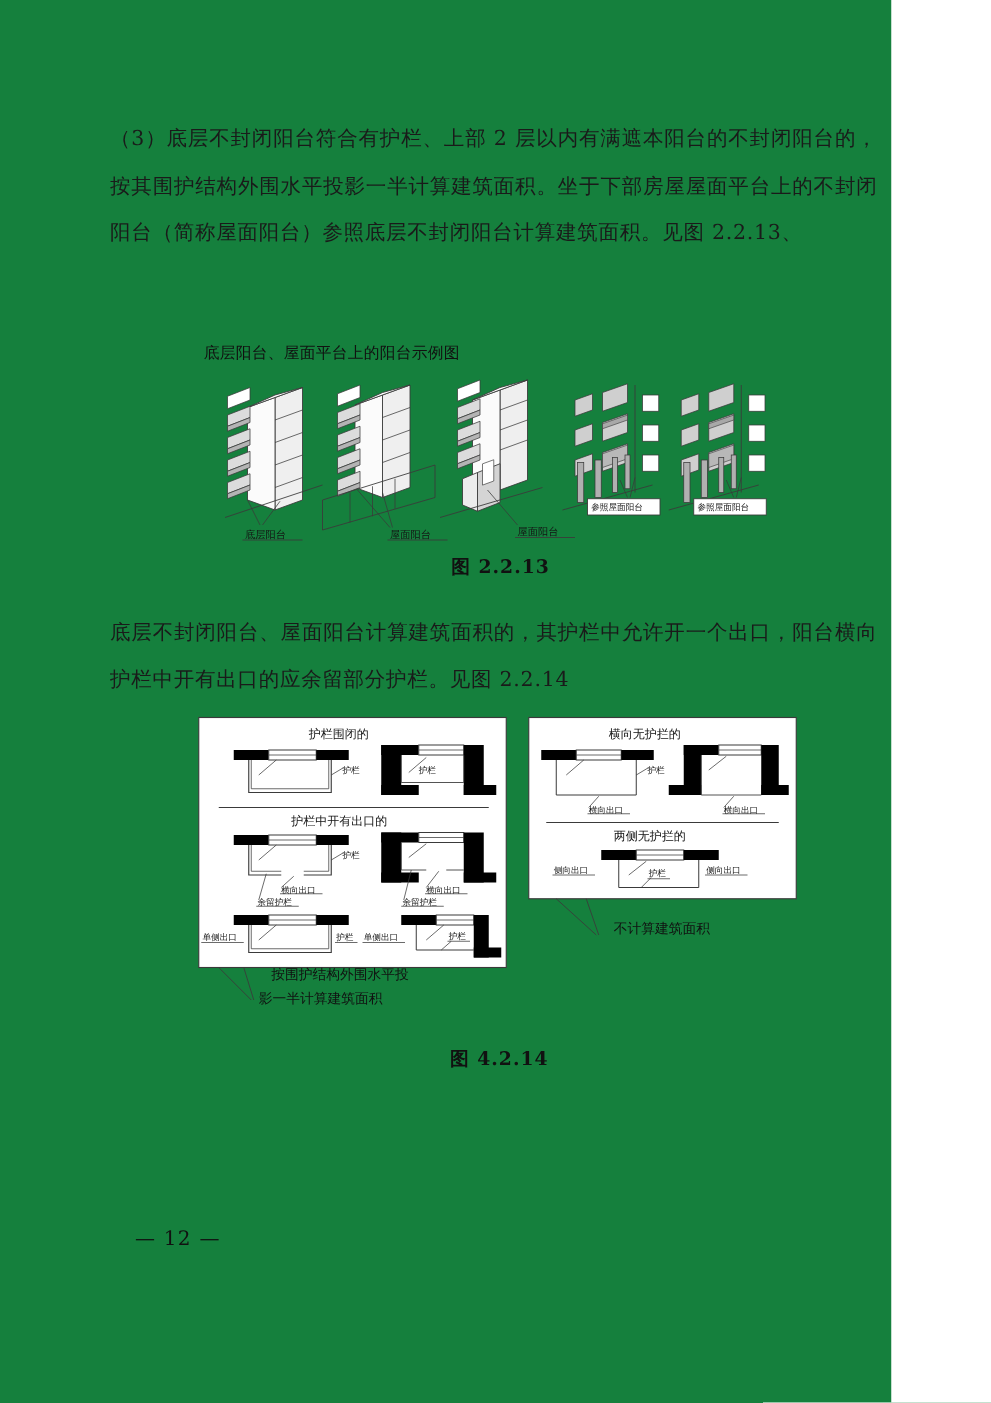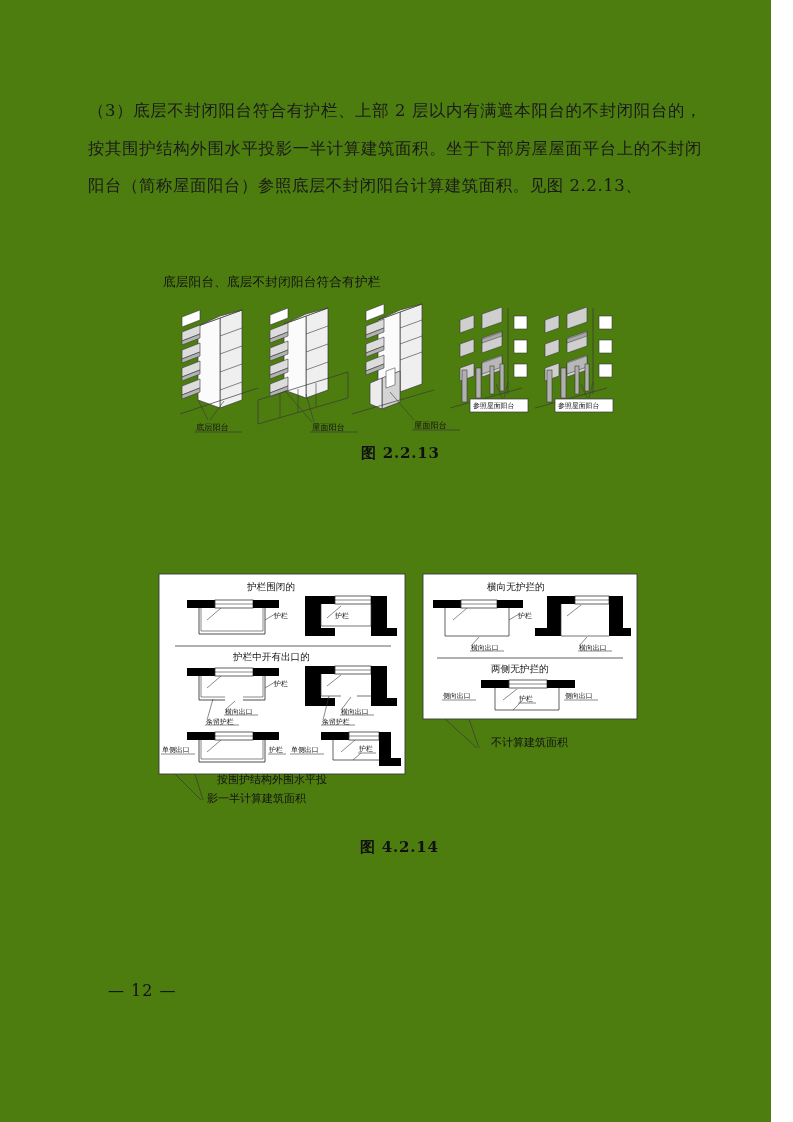--- a/index.html
+++ b/index.html
@@ -6,23 +6,23 @@
     margin: 0;
     padding: 0;
     background: #ffffff;
   }
   body {
     font-family: "Liberation Serif", "DejaVu Serif", serif;
     color: #000000;
   }
   #page {
     position: relative;
-    width: 771px;
+    width: 713px;
     height: 1122px;
-    background: #4d7c0f;
+    background: #15803d;
     overflow: hidden;
   }
 
   
   .para {
     position: absolute;
     font-family: "DejaVu Serif", "Liberation Serif", serif;
     font-size: 16.4px;
     line-height: 37.5px;
     letter-spacing: 0.6px;
@@ -103,21 +103,21 @@
 </style>
 </head>
 <body>
 
 <div id="page">
 
   <div class="para" id="para1">
     <span>（3）底层不封闭阳台符合有护栏、上部 2 层以内有满遮本阳台的不封闭阳台的，按其围护结构外围水平投影一半计算建筑面积。坐于下部房屋屋面平台上的不封闭阳台（简称屋面阳台）参照底层不封闭阳台计算建筑面积。见图 2.2.13、</span>
   </div>
 
-  <div class="fig-caption" id="cap1">底层阳台、底层不封闭阳台符合有护栏</div>
+  <div class="fig-caption" id="cap1">底层阳台、屋面平台上的阳台示例图</div>
 
   <div class="figure" id="figure1">
     <svg width="430" height="148" viewBox="0 0 430 148">
       <defs>
         <g id="bldgA">
 
           <polygon points="52,16 84,4 84,92 52,104" fill="#ededed" stroke="#3a3a3a" stroke-width="0.7"></polygon>
           <polygon points="52,16 52,104 22,92 22,28" fill="#fafafa" stroke="#3a3a3a" stroke-width="0.7"></polygon>
 
           <polygon points="22,28 52,16 84,4 54,10" fill="#ffffff" stroke="#3a3a3a" stroke-width="0.7"></polygon>
@@ -271,20 +271,23 @@
         <line x1="44" y1="86" x2="50" y2="100" stroke="#3a3a3a" stroke-width="0.6"></line>
         <line x1="56" y1="84" x2="52" y2="100" stroke="#3a3a3a" stroke-width="0.6"></line>
         <rect x="18" y="101" width="58" height="13" fill="#ffffff" stroke="#3a3a3a" stroke-width="0.7"></rect>
         <text class="dgm-label-sm" x="21" y="110">参照屋面阳台</text>
       </g>
     </svg>
   </div>
 
   <div class="fig-number" id="fignum1">图 2.2.13</div>
 
+  <div class="para" id="para2">
+    <span>底层不封闭阳台、屋面阳台计算建筑面积的，其护栏中允许开一个出口，阳台横向护栏中开有出口的应余留部分护栏。见图 2.2.14</span>
+  </div>
 
 
   <div class="figure" id="figure2">
     <svg width="500" height="242" viewBox="0 0 500 242">
 
       <g>
         <rect x="4" y="6" width="246" height="200" fill="#ffffff" stroke="#3a3a3a" stroke-width="0.9"></rect>
 
         <text class="dgm-head" x="92" y="22">护栏围闭的</text>
 

